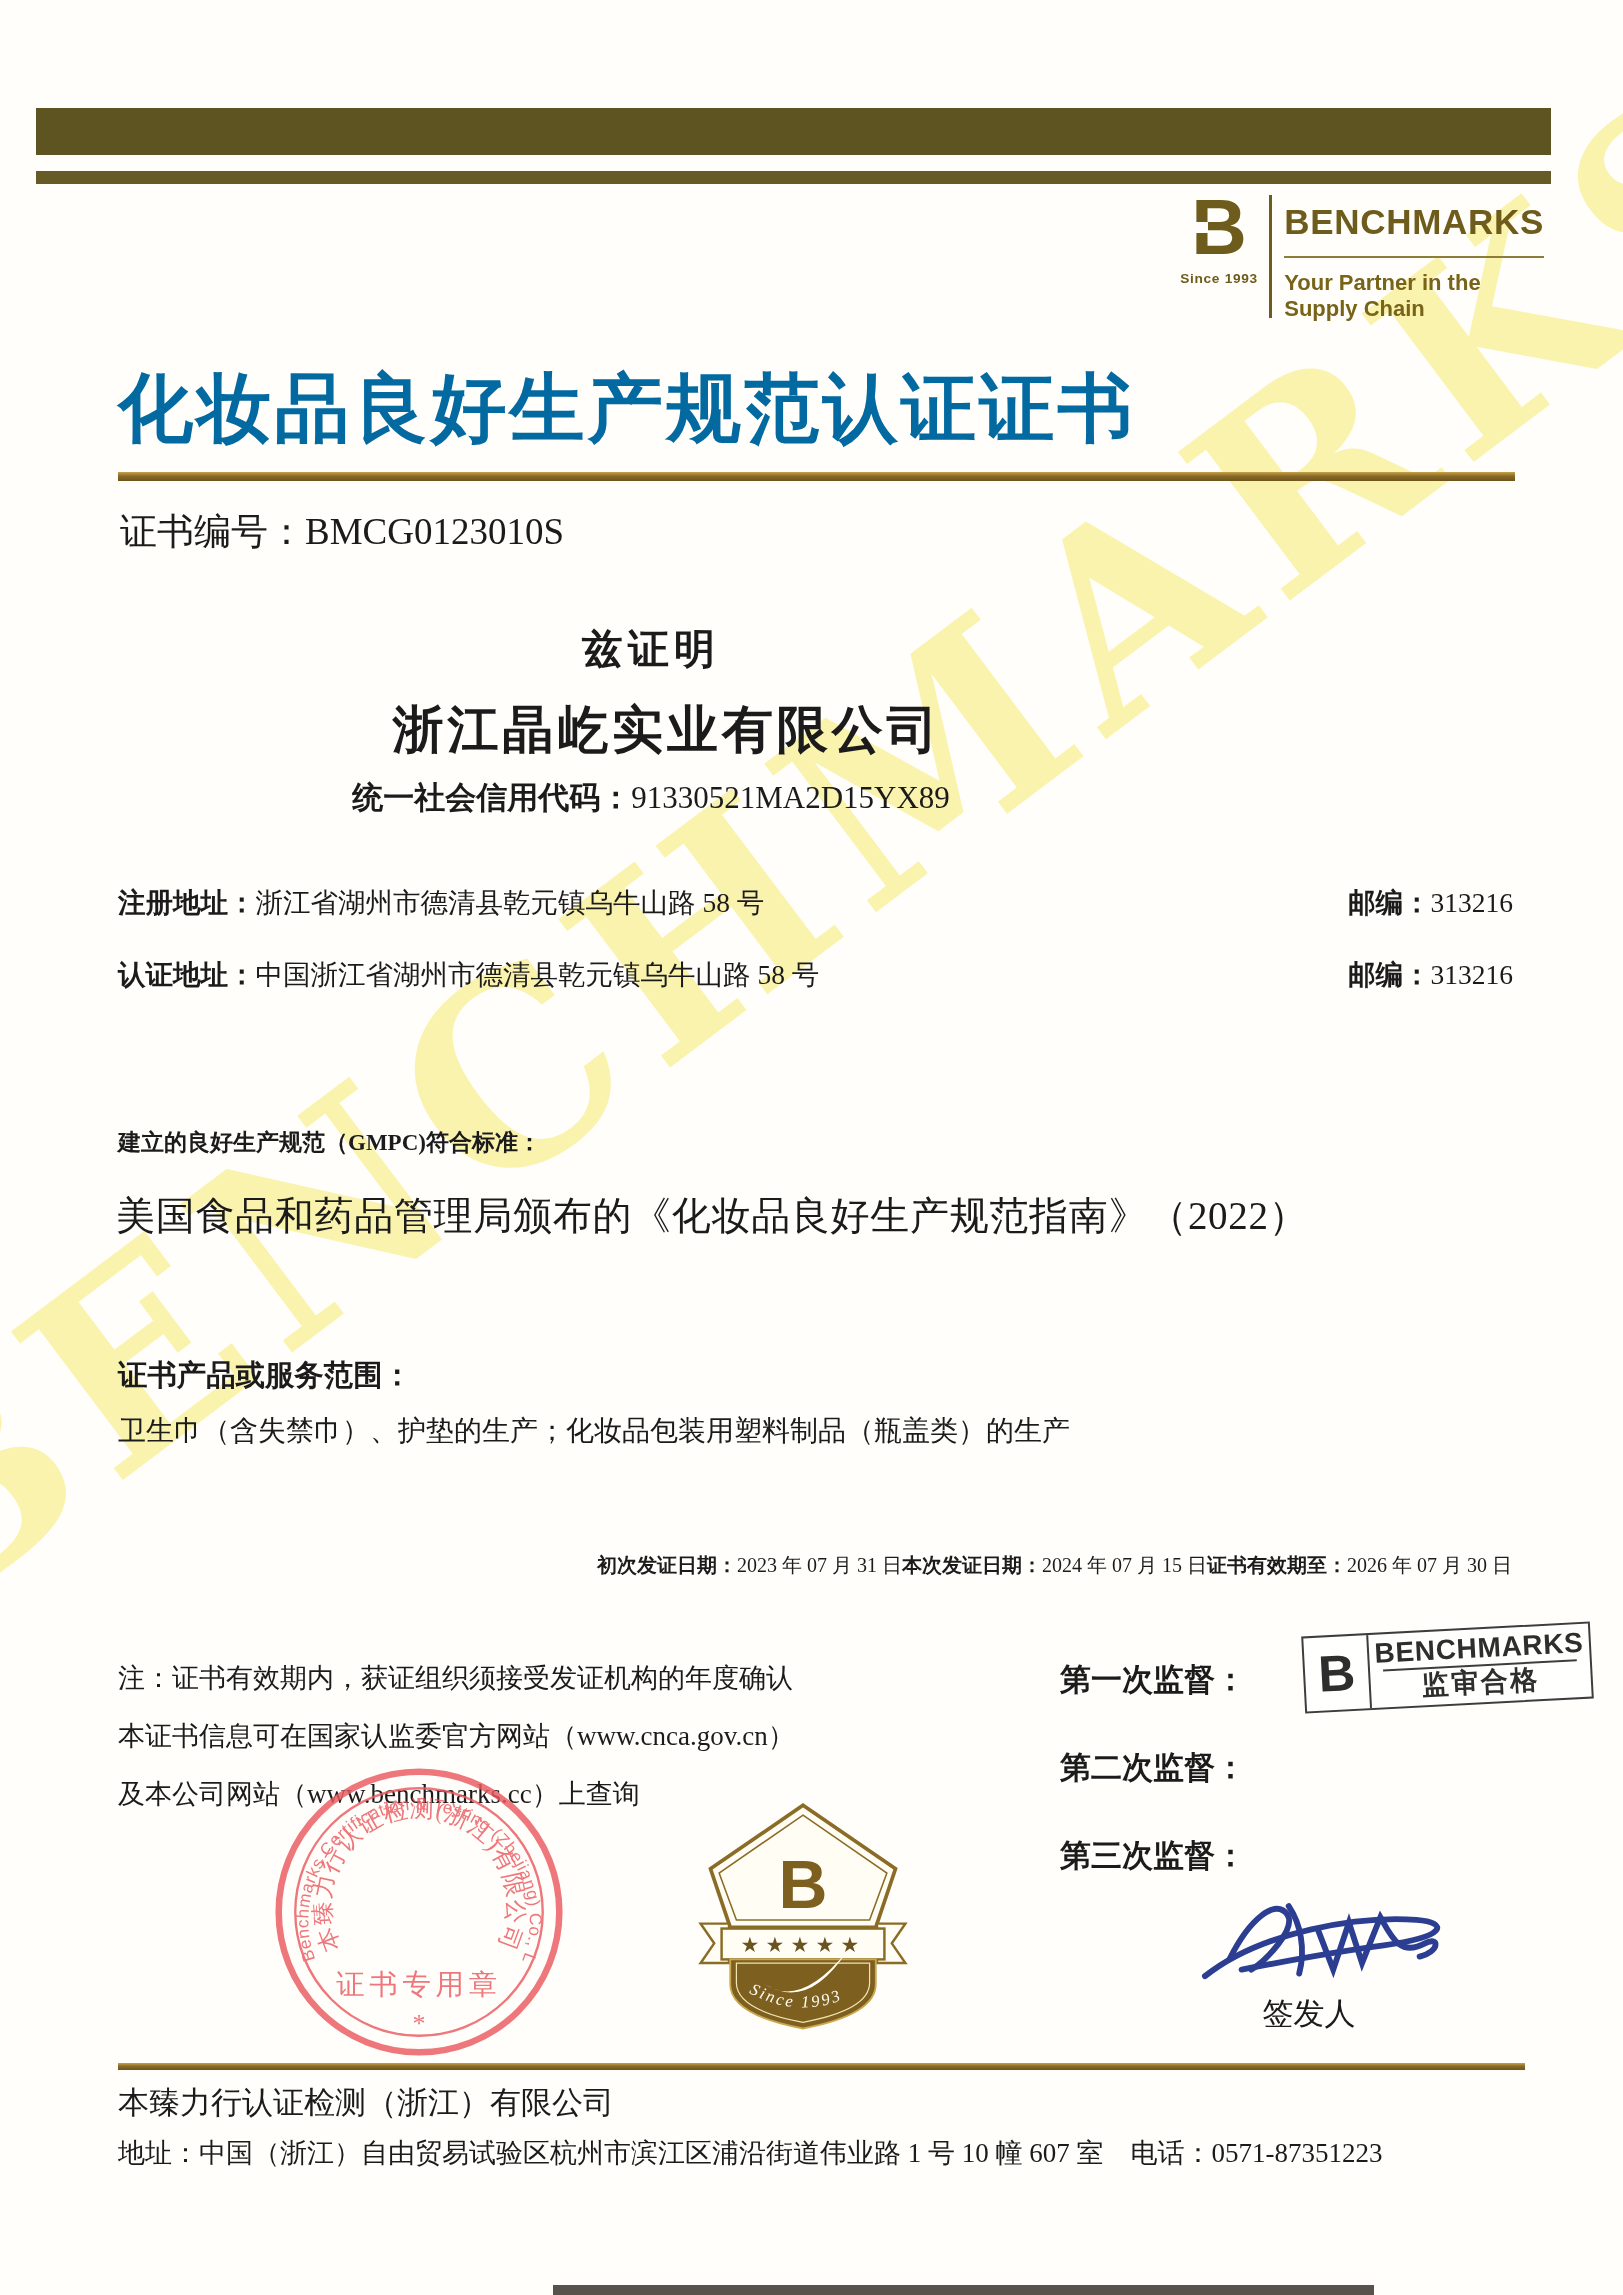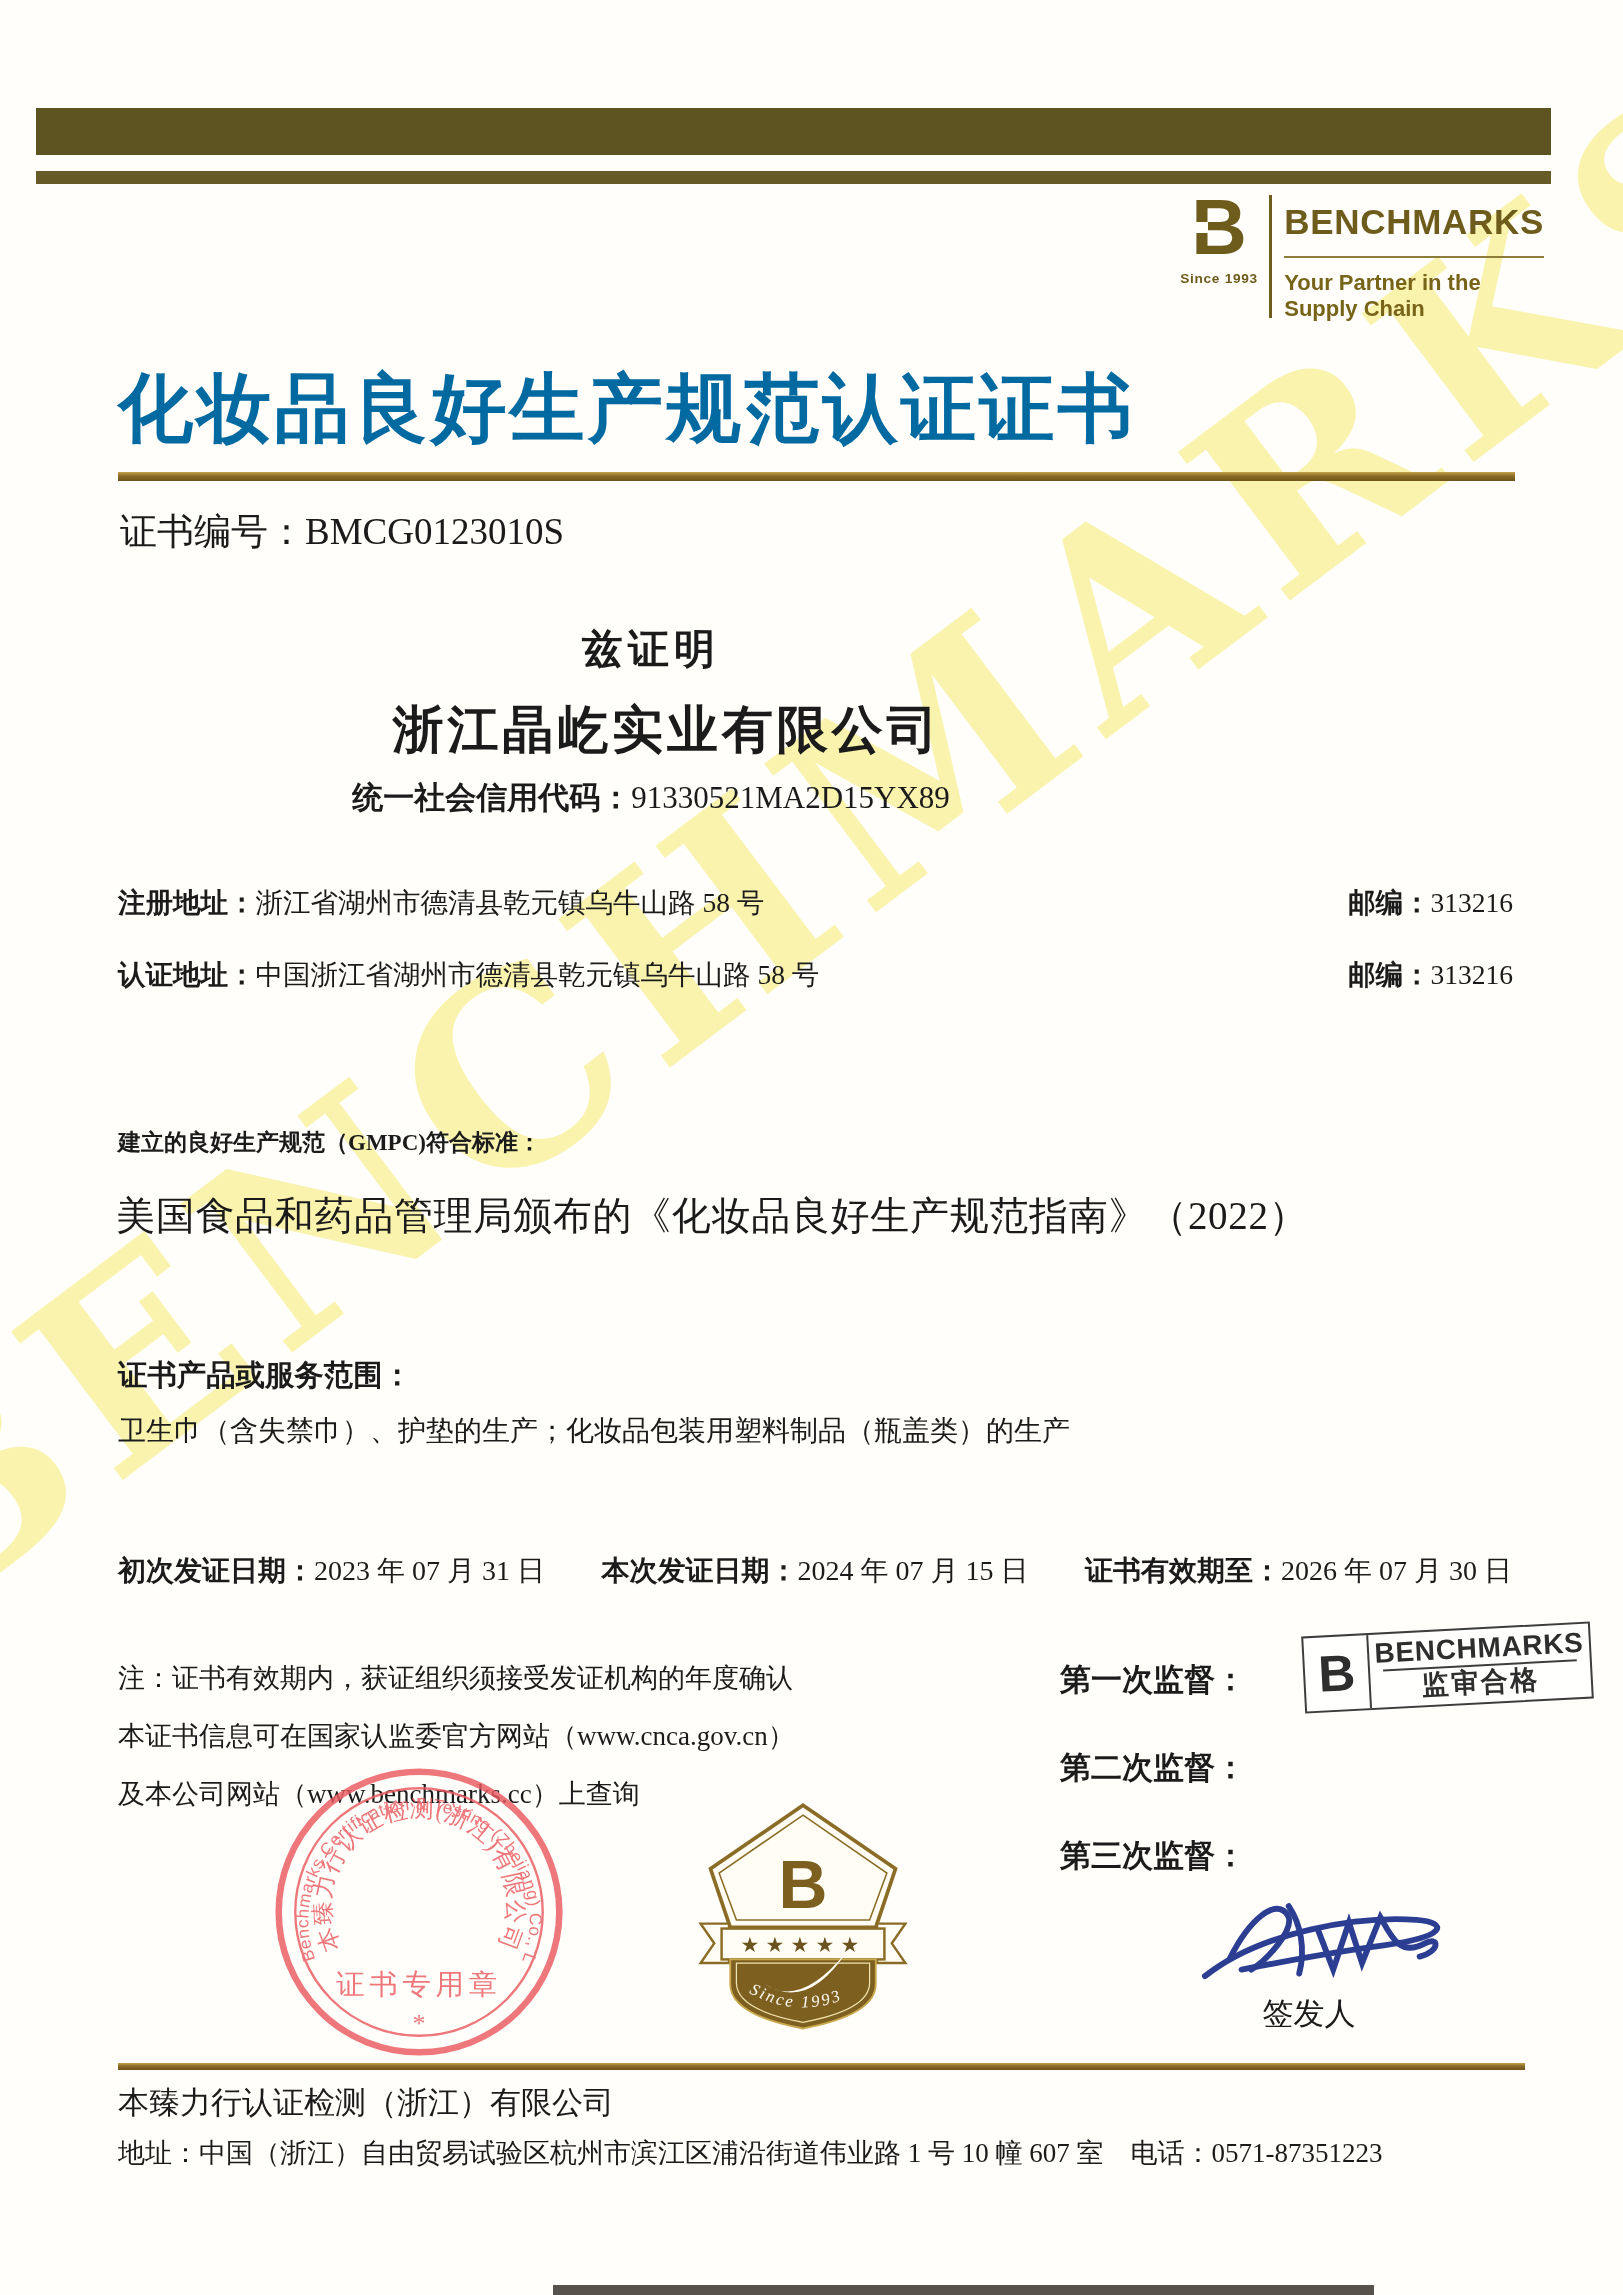--- a/index.html
+++ b/index.html
@@ -43,21 +43,21 @@
   .addr-row{left:118px;width:1395px;display:flex;justify-content:space-between;font-size:27.5px;z-index:1;}
   .addr1{top:885px;} .addr2{top:957px;}
   .lbl-b{font-weight:bold;}
 
   .gmpc-label{left:118px;top:1127px;font-size:23px;font-weight:bold;z-index:1;}
   .standard{left:116px;top:1177px;font-size:39px;letter-spacing:0.7px;z-index:1;margin-top:12px;}
 
   .scope-label{left:118px;top:1356px;font-size:29.4px;font-weight:bold;z-index:1;}
   .scope-value{left:118px;top:1412px;font-size:28px;z-index:1;}
 
-  .dates-row{left:118px;top:1552px;width:1394px;display:flex;justify-content:space-between;font-size:28px;z-index:1;}
+  .dates-row{left:118px;top:1552px;width:1394px;display:flex;justify-content:flex-end;font-size:20px;z-index:1;}
 
   .notes{left:118px;top:1649px;font-size:27px;line-height:58px;z-index:1;}
 
   .superv{left:1060px;font-size:31px;font-weight:bold;z-index:1;}
   .sup1{top:1659px;} .sup2{top:1747px;} .sup3{top:1835px;}
 
   .audit-stamp{left:1303px;top:1629px;width:285px;height:73px;border:2.6px solid #3d3d3d;
     transform:rotate(-3deg);display:flex;color:#2e2e2e;background:rgba(255,255,255,.6);
     font-family:"Liberation Sans","DejaVu Sans",sans-serif;z-index:2;}
   .audit-b{width:63px;border-right:2.6px solid #3d3d3d;display:flex;align-items:center;justify-content:center;

